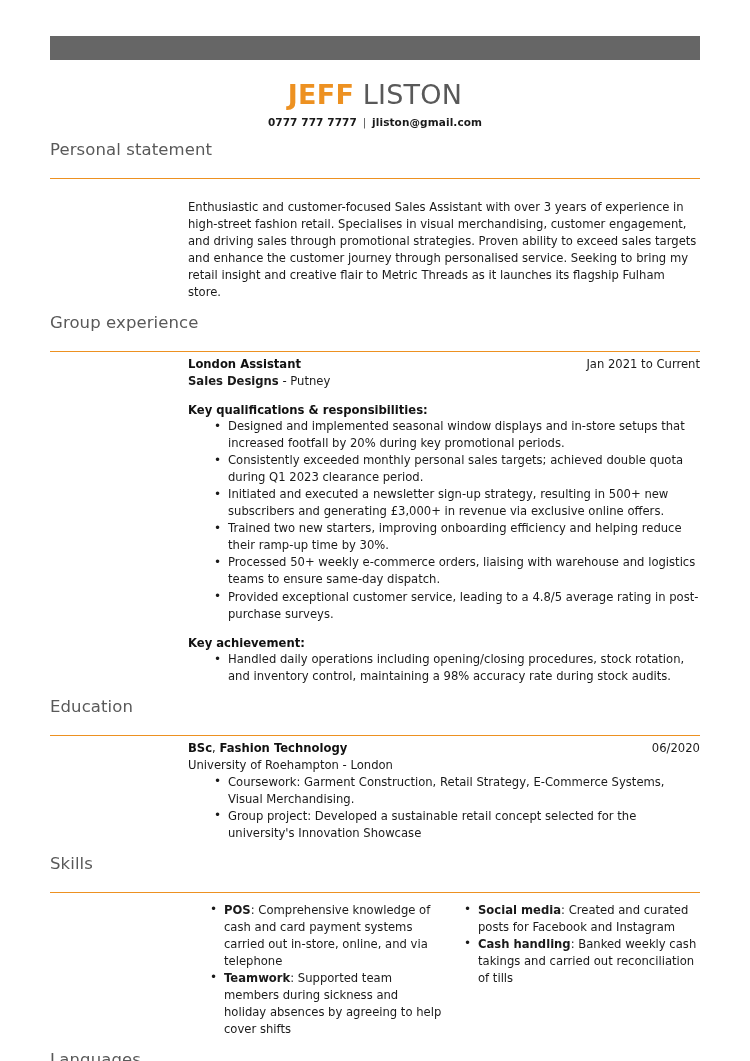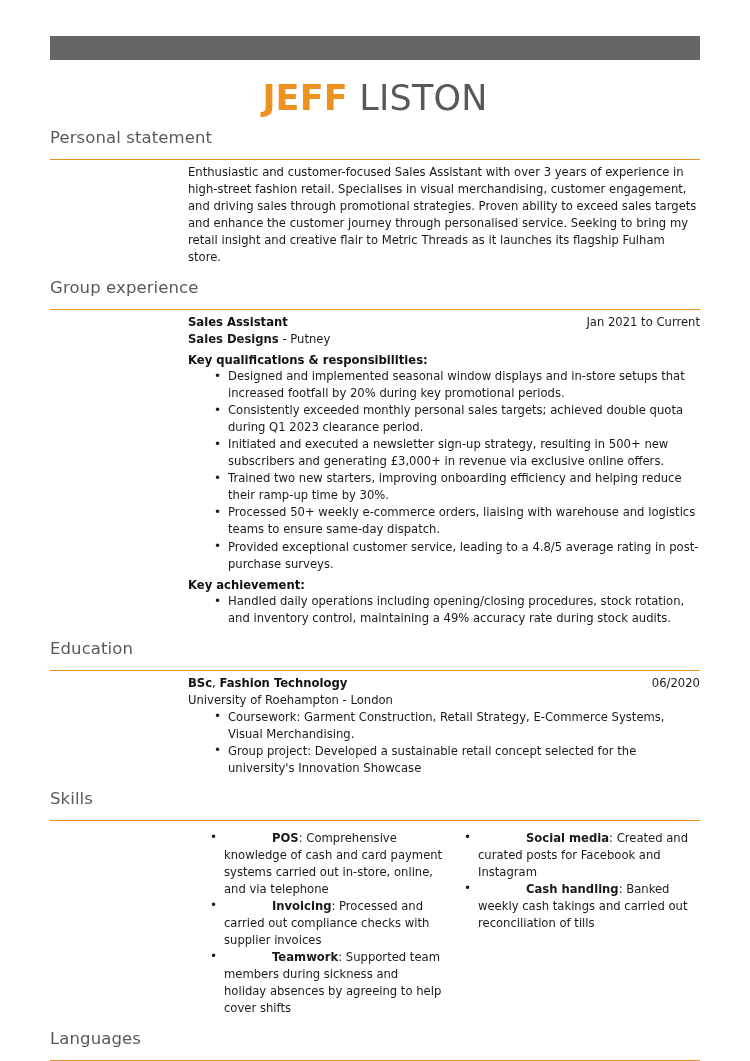--- a/index.html
+++ b/index.html
@@ -26,21 +26,21 @@
   .top-bar {
     height: 24px;
     background: #666666;
     margin-top: 36px;
   }
   .name-block {
     text-align: center;
     margin-top: 21px;
   }
   .name {
-    font-size: 35px;
+    font-size: 27px;
     letter-spacing: 0.2px;
     line-height: 1.0;
     text-align: center;
   }
   .name .first {
     color: #ED9121;
     font-weight: bold;
   }
   .name .last {
     color: #595959;
@@ -61,34 +61,35 @@
 
   
   .section {
     margin-top: 13px;
   }
   .section-title {
     font-size: 16.5px;
     color: #595959;
     font-weight: normal;
     letter-spacing: 0.1px;
-    padding-bottom: 11px;
+    padding-bottom: 18px;
     border-bottom: 1.6px solid #ED9121;
     line-height: 1.15;
   }
   .section-body {
     padding-left: 138px;
     padding-top: 4px;
   }
 
   
   .para {
     font-size: 11.6px;
     line-height: 1.47;
     color: #1a1a1a;
+    margin-top: 16px;
   }
   .row {
     display: flex;
     justify-content: space-between;
     align-items: baseline;
   }
   .job-title, .degree-title, .subhead {
     font-size: 11.6px;
     font-weight: bold;
     color: #111;
@@ -102,21 +103,21 @@
   }
   .org {
     font-size: 11.6px;
     line-height: 1.44;
     color: #1a1a1a;
   }
   .org .org-name {
     font-weight: bold;
   }
   .subhead {
-    margin-top: 4px;
+    margin-top: 12px;
   }
 
   ul.bullets {
     list-style: none;
     margin: 0;
     padding: 0 0 0 26px;
   }
   ul.bullets > li {
     font-size: 11.6px;
     line-height: 1.47;
@@ -127,21 +128,20 @@
   ul.bullets > li::before {
     content: "\2022";
     position: absolute;
     left: 0;
     top: -0.5px;
     font-size: 12px;
     color: #1a1a1a;
   }
   ul.bullets > li b {
     font-weight: bold;
-    margin-left: 48px;
   }
 
   
   .skills-cols {
     display: flex;
     padding-top: 5px;
   }
   .skills-col {
     width: 50%;
     box-sizing: border-box;
@@ -176,51 +176,56 @@
 
 <div class="page">
 
   <div class="top-bar"></div>
 
   <div class="name-block">
     <div class="name">
       <span class="first">JEFF</span>
       <span class="last">LISTON</span>
     </div>
+    <div class="contact">
+      <span>0777 777 7777</span>
+      <span class="sep">|</span>
+      <span>jliston@gmail.com</span>
+    </div>
   </div>
 
   <div class="section">
     <div class="section-title">Personal statement</div>
     <div class="section-body">
       <div class="para">Enthusiastic and customer-focused Sales Assistant with over 3 years of experience in high-street fashion retail. Specialises in visual merchandising, customer engagement, and driving sales through promotional strategies. Proven ability to exceed sales targets and enhance the customer journey through personalised service. Seeking to bring my retail insight and creative flair to Metric Threads as it launches its flagship Fulham store.</div>
     </div>
   </div>
 
   <div class="section">
     <div class="section-title">Group experience</div>
     <div class="section-body">
       <div class="row">
-        <div class="job-title">Sales Assistant</div>
+        <div class="job-title">London Assistant</div>
         <div class="job-date">Jan 2021 to Current</div>
       </div>
       <div class="org">
         <span class="org-name">Sales Designs</span><span> - </span><span>Putney</span>
       </div>
       <div class="subhead">Key qualifications &amp; responsibilities:</div>
       <ul class="bullets">
         <li>Designed and implemented seasonal window displays and in-store setups that increased footfall by 20% during key promotional periods.</li>
         <li>Consistently exceeded monthly personal sales targets; achieved double quota during Q1 2023 clearance period.</li>
         <li>Initiated and executed a newsletter sign-up strategy, resulting in 500+ new subscribers and generating £3,000+ in revenue via exclusive online offers.</li>
         <li>Trained two new starters, improving onboarding efficiency and helping reduce their ramp-up time by 30%.</li>
         <li>Processed 50+ weekly e-commerce orders, liaising with warehouse and logistics teams to ensure same-day dispatch.</li>
         <li>Provided exceptional customer service, leading to a 4.8/5 average rating in post-purchase surveys.</li>
       </ul>
       <div class="subhead">Key achievement:</div>
       <ul class="bullets">
-        <li>Handled daily operations including opening/closing procedures, stock rotation, and inventory control, maintaining a 49% accuracy rate during stock audits.</li>
+        <li>Handled daily operations including opening/closing procedures, stock rotation, and inventory control, maintaining a 98% accuracy rate during stock audits.</li>
       </ul>
     </div>
   </div>
 
   <div class="section">
     <div class="section-title">Education</div>
     <div class="section-body">
       <div class="row">
         <div class="degree-title">
           <span>BSc</span><span style="font-weight:normal">, </span><span>Fashion Technology</span>
@@ -237,21 +242,20 @@
     </div>
   </div>
 
   <div class="section">
     <div class="section-title">Skills</div>
     <div class="section-body" style="padding-left:138px">
       <div class="skills-cols">
         <div class="skills-col left">
           <ul class="bullets">
             <li><b>POS</b><span>: Comprehensive knowledge of cash and card payment systems carried out in-store, online, and via telephone</span></li>
-            <li><b>Invoicing</b><span>: Processed and carried out compliance checks with supplier invoices</span></li>
             <li><b>Teamwork</b><span>: Supported team members during sickness and holiday absences by agreeing to help cover shifts</span></li>
           </ul>
         </div>
         <div class="skills-col right">
           <ul class="bullets">
             <li><b>Social media</b><span>: Created and curated posts for Facebook and Instagram</span></li>
             <li><b>Cash handling</b><span>: Banked weekly cash takings and carried out reconciliation of tills</span></li>
           </ul>
         </div>
       </div>

